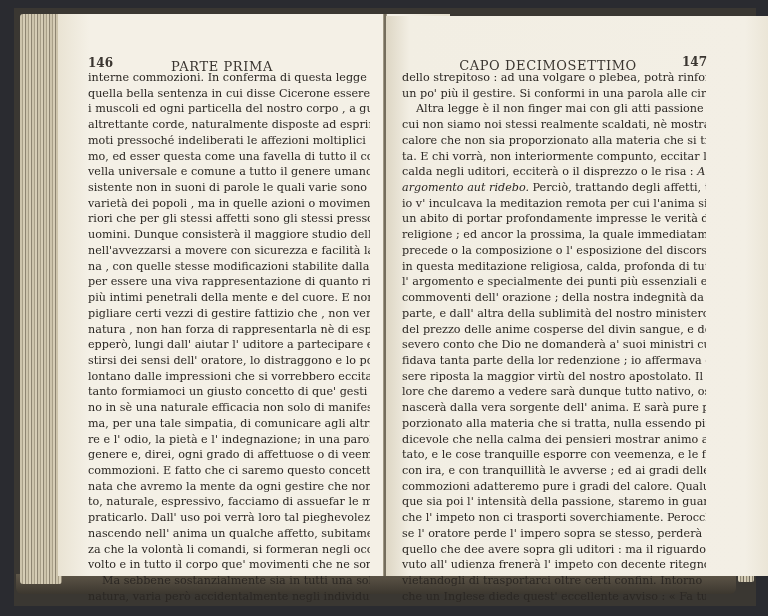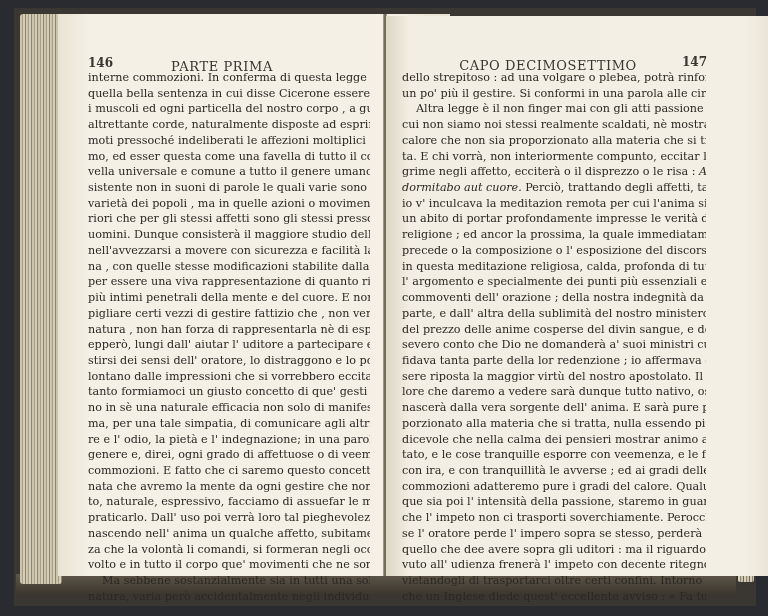--- a/index.html
+++ b/index.html
@@ -112,22 +112,22 @@
 <div class="page page-right">
   <div class="running-head" style="left:0;width:324px;text-align:center;top:42px;">CAPO DECIMOSETTIMO</div>
   <div class="page-num" style="left:296px;top:39px;">147</div>
   <div class="text" id="right-text" style="left:16px;top:54px;width:304px;">
       <span class="line"><span>dello strepitoso : ad una volgare o plebea, potrà rinforzare</span></span>
       <span class="line"><span>un po' più il gestire. Si conformi in una parola alle circo-</span></span>
       <span class="line indent"><span>Altra legge è il non finger mai con gli atti passione da</span></span>
       <span class="line"><span>cui non siamo noi stessi realmente scaldati, nè mostrar</span></span>
       <span class="line"><span>calore che non sia proporzionato alla materia che si trat-</span></span>
       <span class="line"><span>ta. E chi vorrà, non interiormente compunto, eccitar la-</span></span>
-      <span class="line"><span>grime negli affetto, ecciterà o il disprezzo o le risa :</span><span class="it"> Aut</span></span>
-      <span class="line"><span class="it">dormitabo aut cuore. </span><span>Perciò, trattando degli affetti, tanto</span></span>
+      <span class="line"><span>calda negli uditori, ecciterà o il disprezzo o le risa :</span><span class="it"> Aut</span></span>
+      <span class="line"><span class="it">argomento aut ridebo. </span><span>Perciò, trattando degli affetti, tanto</span></span>
       <span class="line"><span>io v' inculcava la meditazion remota per cui l'anima si fa</span></span>
       <span class="line"><span>un abito di portar profondamente impresse le verità della</span></span>
       <span class="line"><span>religione ; ed ancor la prossima, la quale immediatamente</span></span>
       <span class="line"><span>precede o la composizione o l' esposizione del discorso : ed</span></span>
       <span class="line"><span>in questa meditazione religiosa, calda, profonda di tutto</span></span>
       <span class="line"><span>l' argomento e specialmente dei punti più essenziali e più</span></span>
       <span class="line"><span>commoventi dell' orazione ; della nostra indegnità da una</span></span>
       <span class="line"><span>parte, e dall' altra della sublimità del nostro ministero ;</span></span>
       <span class="line"><span>del prezzo delle anime cosperse del divin sangue, e del</span></span>
       <span class="line"><span>severo conto che Dio ne domanderà a' suoi ministri cui af-</span></span>

